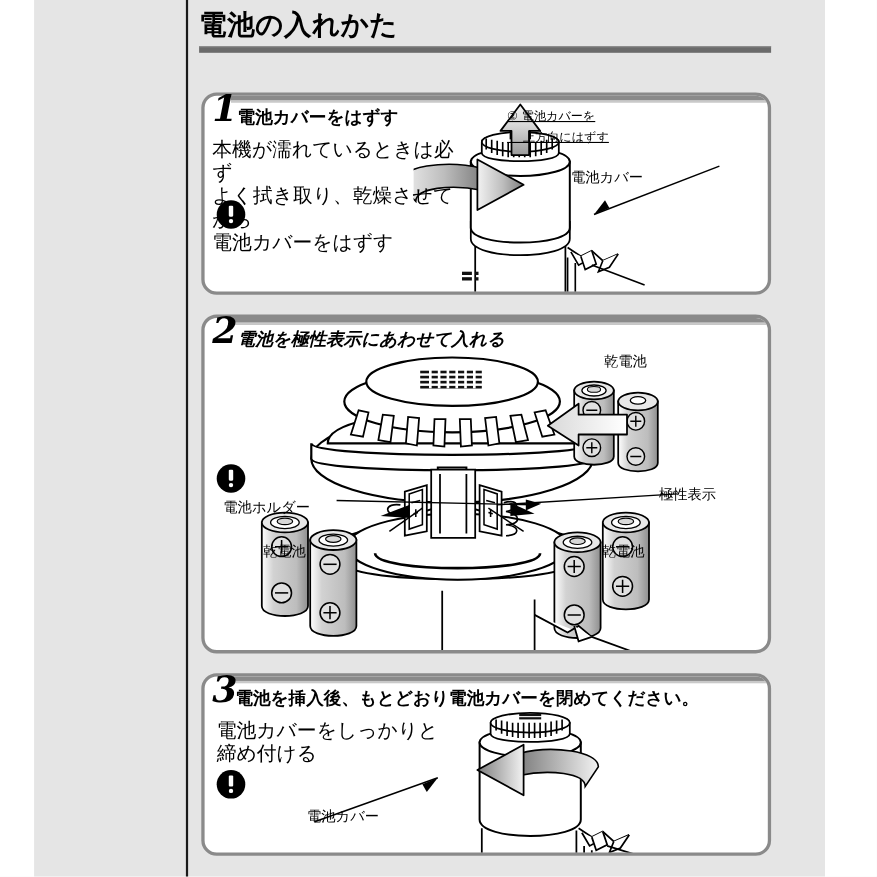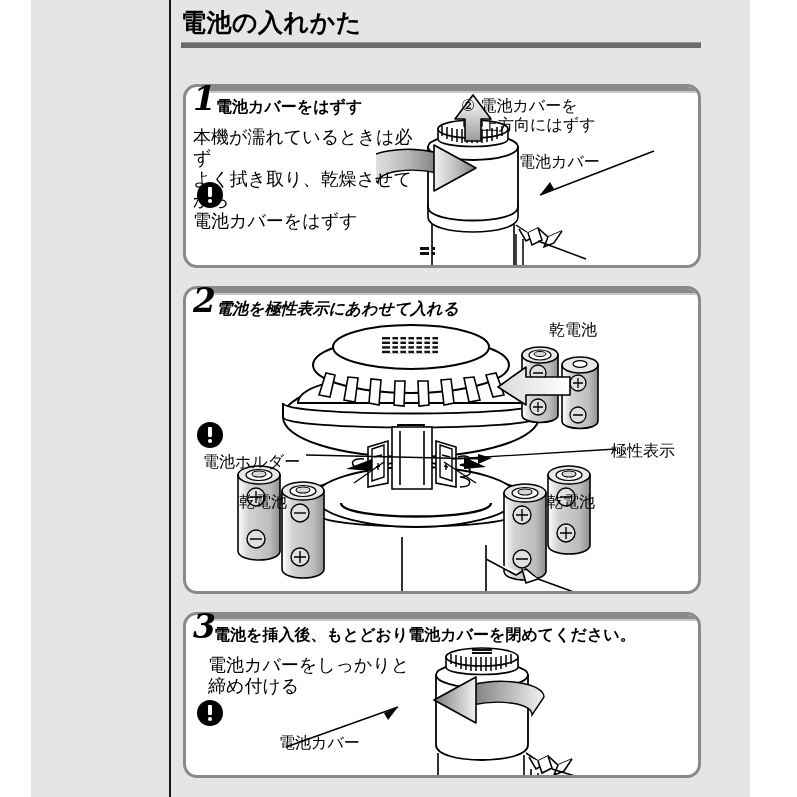--- a/index.html
+++ b/index.html
@@ -97,27 +97,28 @@
     white-space: nowrap;
   }
   .body-text {
     position: absolute;
     font-size: 18px;
     line-height: 21px;
     white-space: pre-line;
   }
   .callout {
     position: absolute;
-    font-size: 16px;
+    font-size: 11px;
     line-height: 19px;
     white-space: pre-line;
+    text-decoration: underline;
   }
   .label-text {
     position: absolute;
-    font-size: 16px;
+    font-size: 13px;
     line-height: 19px;
     white-space: pre-line;
     text-align: right;
   }
 
   
   .excl {
     position: absolute;
     width: 26px;
     height: 26px;
@@ -419,21 +420,21 @@
           <path d="M352 272 L396 288"></path>
         </g>
       </svg>
     </div>
   </div>
 
   <div class="step-num" style="left:162px; top:284px;">2</div>
   <div class="step-head" style="left:185px; top:298px;font-style:italic;">電池を極性表示にあわせて入れる</div>
   <div class="excl" style="left:166px; top:422px;"></div>
   <div class="label-text" style="left:518px; top:320px;">乾電池</div>
-  <div class="label-text" style="left:580px; top:441px;">極性表示</div>
+  <div class="label-text" style="left:568px; top:441px;">極性表示</div>
   <div class="label-text" style="left:172px; top:452px;">電池ホルダー</div>
   <div class="label-text" style="left:208px; top:492px;">乾電池</div>
   <div class="label-text" style="left:516px; top:492px;">乾電池</div>
 
   <div class="panel" style="left:152px; top:612px; width:518px; height:166px;">
     <div class="panel-topbar" style="left:24px; top:-3px; width:494px;"></div>
 
     <div class="art" style="left:190px; top:30px; width:330px; height:140px;">
       <svg width="330" height="140" viewBox="0 0 330 140">
         <defs>
@@ -485,18 +486,18 @@
     </div>
 
     <svg class="art" style="left:94px; top:88px;" width="130" height="48" viewBox="0 0 130 48">
       <path d="M6 44 L118 4" stroke="#000" stroke-width="1.4" fill="none"></path>
       <path d="M118 4 L104 10 L108 17 Z" fill="#000"></path>
     </svg>
   </div>
 
   <div class="step-num" style="left:162px; top:610px;">3</div>
   <div class="step-head" style="left:183px; top:624px;">電池を挿入後、もとどおり電池カバーを閉めてください。</div>
-  <div class="body-text" style="left:177px; top:654px; width:230px;">電池カバーをしっかりと
+  <div class="body-text" style="left:166px; top:654px; width:230px;">電池カバーをしっかりと
 締め付ける</div>
   <div class="excl" style="left:166px; top:700px;"></div>
   <div class="label-text" style="left:248px; top:733px;">電池カバー</div>
 
 </div>
 
 </body></html>

